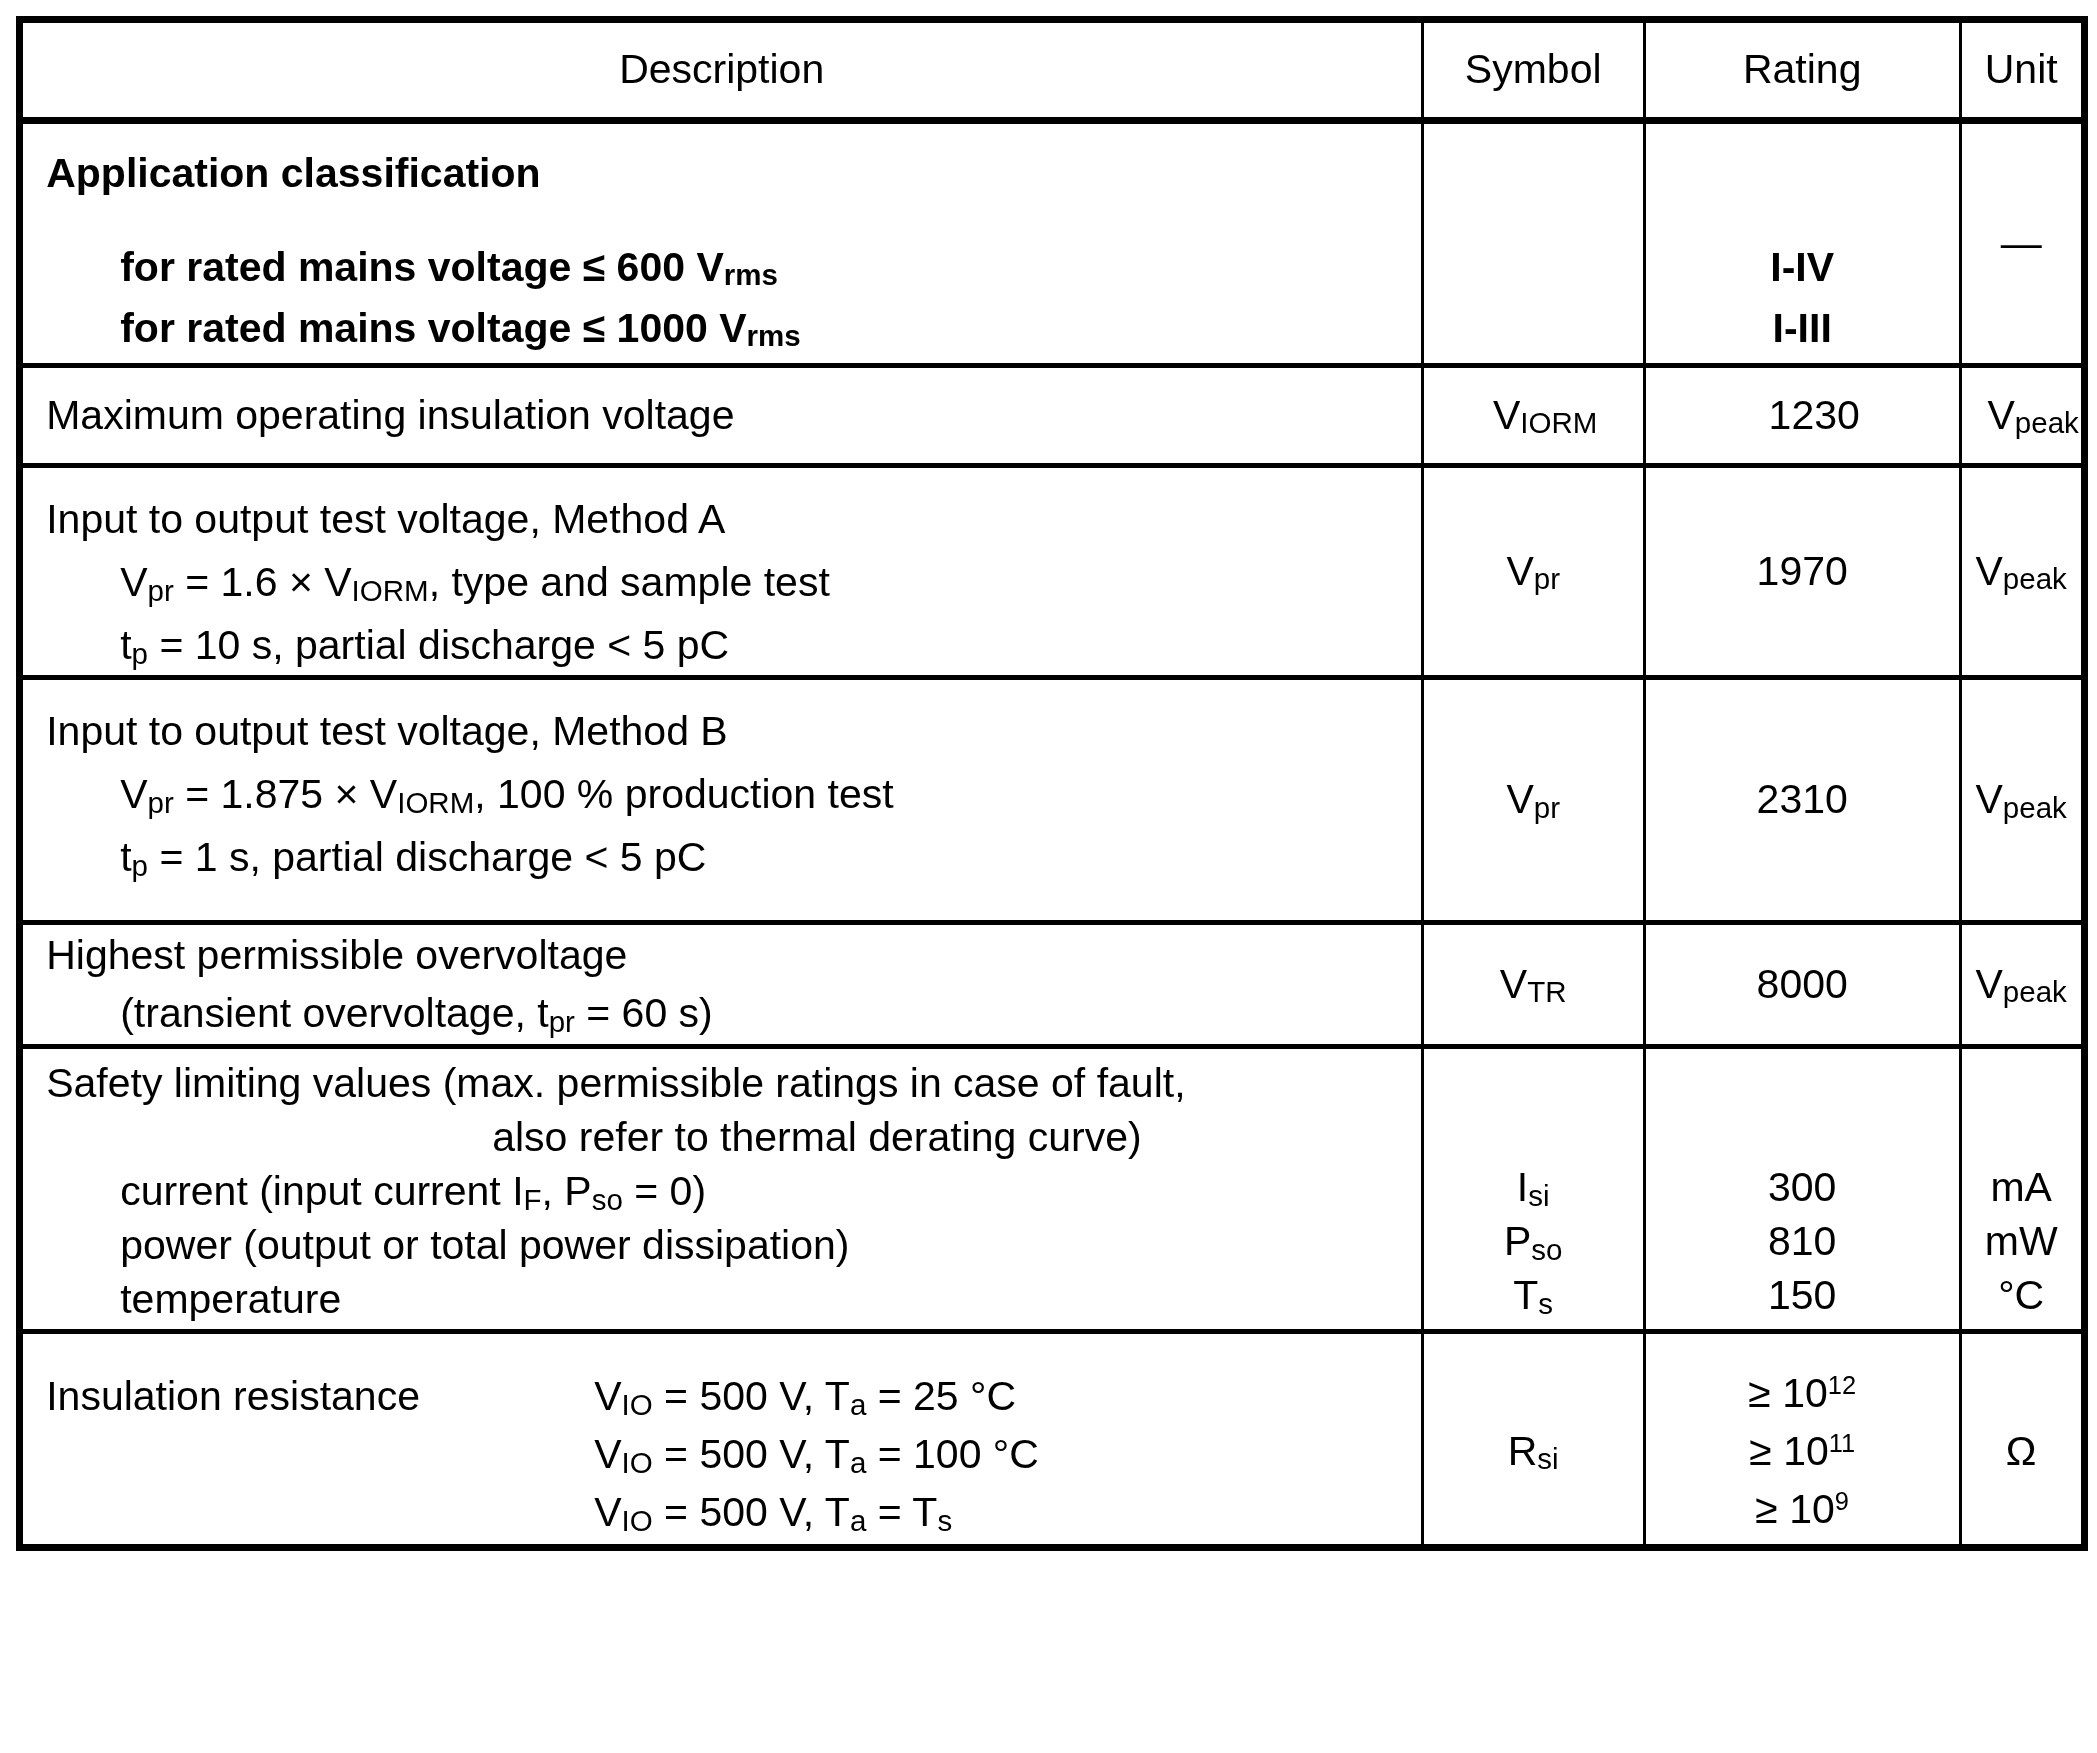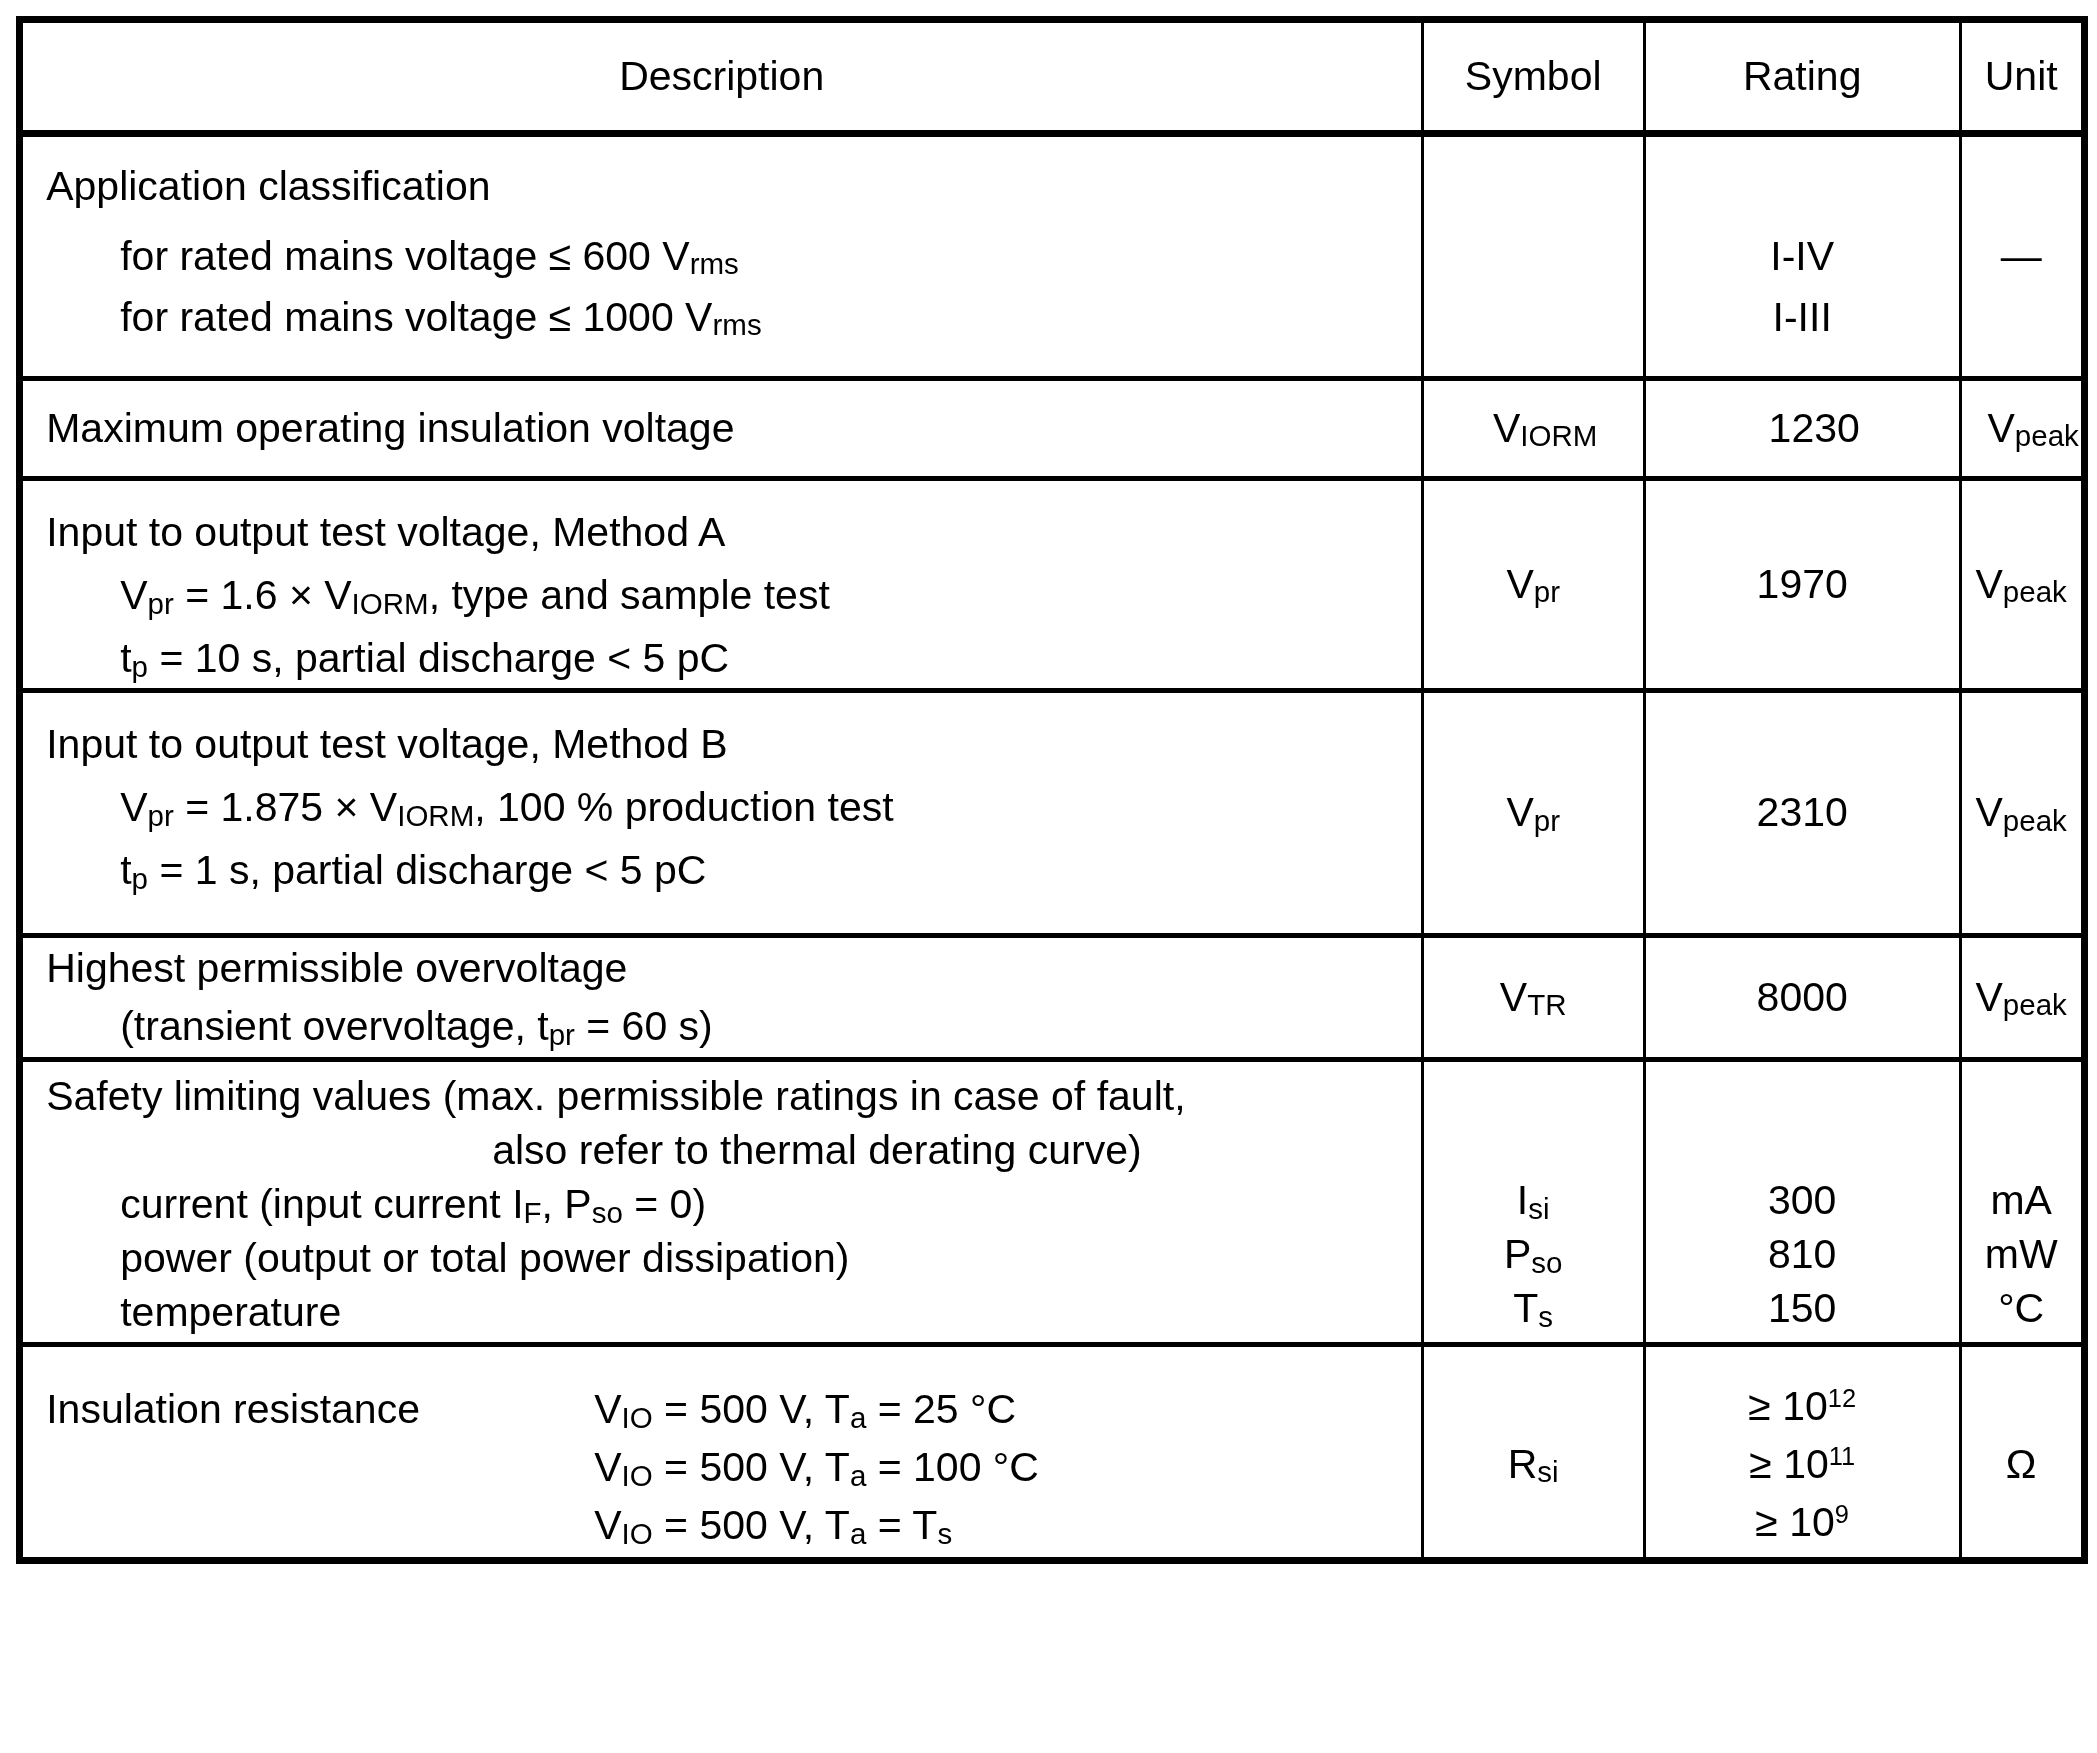--- a/index.html
+++ b/index.html
@@ -22,21 +22,21 @@
     table-layout: fixed;
     background: #ffffff;
   }
   table.ratings { border: 7.8px solid #000; }
   table.ratings th, table.ratings td { border: 3.1px solid #000; padding: 0; vertical-align: top; }
   table.ratings thead tr { border-bottom: 7.8px solid #000; }
   table.ratings tbody tr { border-top: 5.5px solid #000; }
   th { font-weight: normal; }
 
   .cell { display: flex; flex-direction: column; width: 100%; }
-  .hd   { height: 107px; justify-content: center; text-align: center; }
+  .hd   { height: 94px; justify-content: center; text-align: center; }
   .vc   { justify-content: center; }
   .vb   { justify-content: flex-end; }
   .c    { text-align: center; }
   .line { line-height: 61px; white-space: nowrap; }
   .spacer { flex: 1 1 auto; }
 
   
   .h-r1 { height: 239px; }
   .h-r2 { height: 92px; }
   .h-r3 { height: 99px; }
@@ -45,21 +45,21 @@
   .h-r6 { height: 240px; }
   .h-r7 { height: 119px; }
   .h-r8 { height: 280px; }
   .h-r9 { height: 185px; margin-top: 25px; }
 
   .desc      { text-align: left; padding-left: 23.5px; padding-right: 15.7px; }
   .pt24      { padding-top: 19px; }
   .pt26      { padding-top: 20.3px; }
   .pt10      { padding-top: 7.8px; }
   .pt8       { padding-top: 6.3px; }
-  .pb20      { padding-bottom: 28px; }
+  .pb20      { padding-bottom: 4px; font-weight: bold; }
   .pb8       { padding-bottom: 6.3px; }
   .ind1      { padding-left: 74px; }
   .ind2      { padding-left: 446px; }
   .ind-cond  { padding-left: 548px; }
   .lh80 { line-height: 63px; }
   .lh74 { line-height: 58px; }
   .lh69 { line-height: 54px; }
 
   .split { display: flex; flex-direction: row; }
   .split .label-col { width: 548px; flex: 0 0 548px; }

